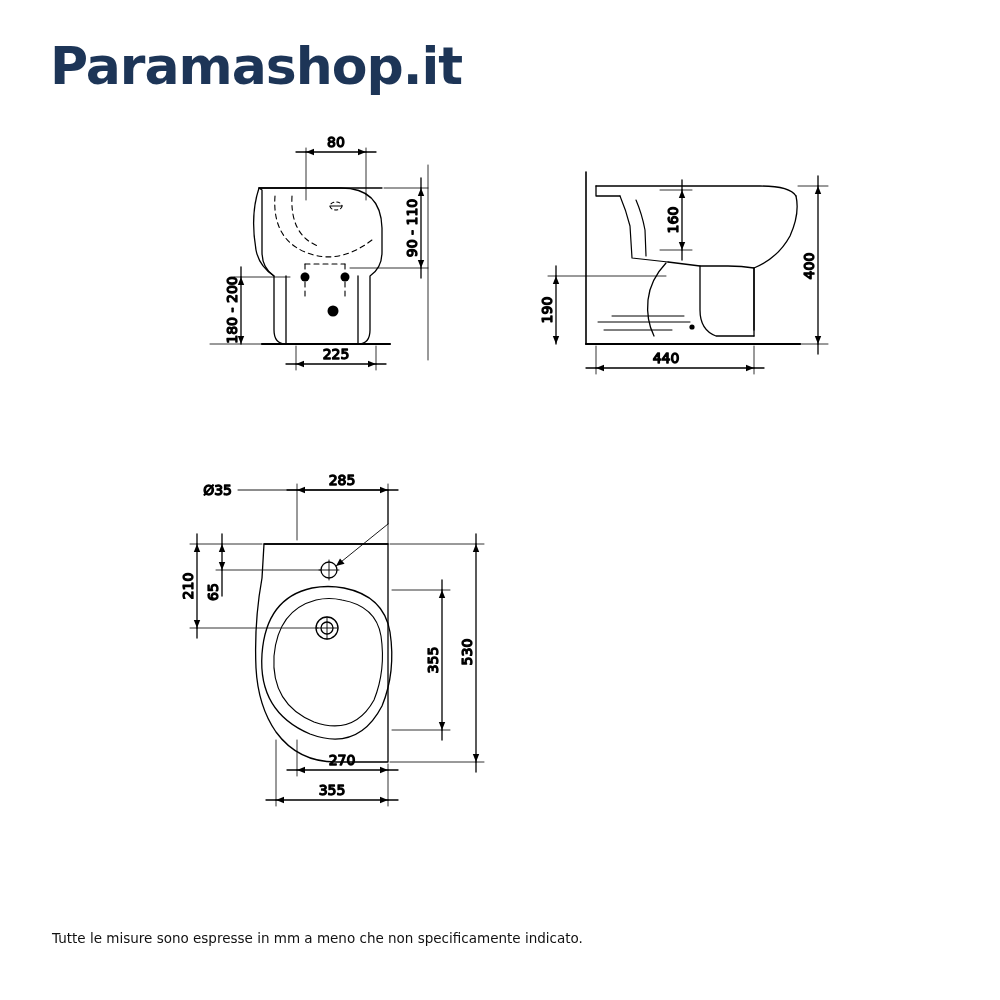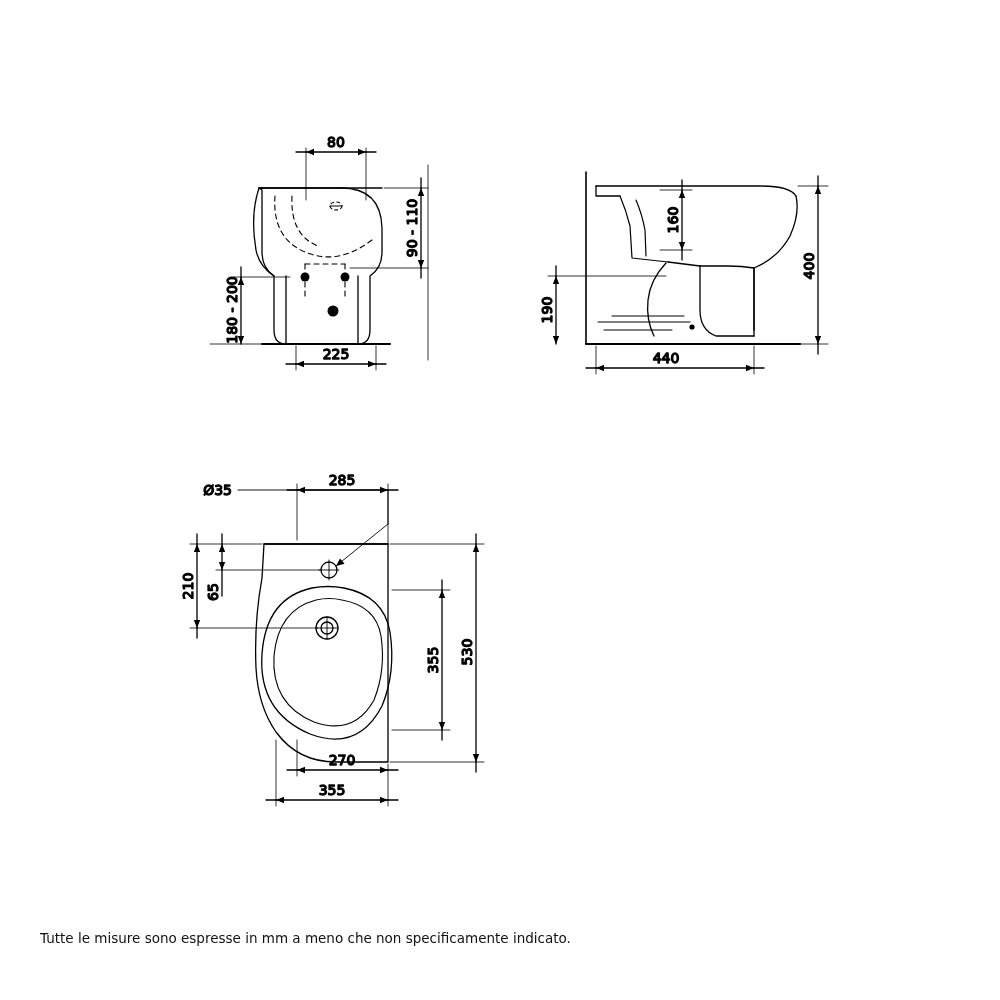--- a/index.html
+++ b/index.html
@@ -33,21 +33,21 @@
   }
   .drawing {
     position: absolute;
     left: 0;
     top: 0;
     width: 1000px;
     height: 1000px;
   }
   .footnotes {
     position: absolute;
-    left: 40px;
+    left: 52px;
     top: 928px;
     width: 800px;
     font-family: "DejaVu Sans", sans-serif;
     font-size: 13.5px;
     line-height: 1.55;
     color: #111111;
   }
   .footnotes div {
     white-space: nowrap;
   }
@@ -55,20 +55,21 @@
     font-family: "DejaVu Sans", sans-serif;
     font-size: 14px;
     fill: #000000;
   }
 </style>
 </head>
 <body>
 
 <div id="page">
 
+  <div class="brand">Paramashop.it</div>
 
   <svg class="drawing" viewBox="0 0 1000 1000">
     <g fill="none" stroke="#000000" stroke-width="1.3" stroke-linejoin="round" stroke-linecap="round">
 
       <path d="M259,188 L341,188 Q381,188 382,228 L382,252 Q382,268 370,276 L370,330 Q370,344 358,344 L286,344 Q274,344 274,330 L274,276 Q262,268 262,252 L262,190 Z"></path>
 
       <path d="M259,188 L382,188" stroke-width="1.3"></path>
 
       <path d="M259,188 Q250,215 256,250 Q259,266 274,276"></path>
 

